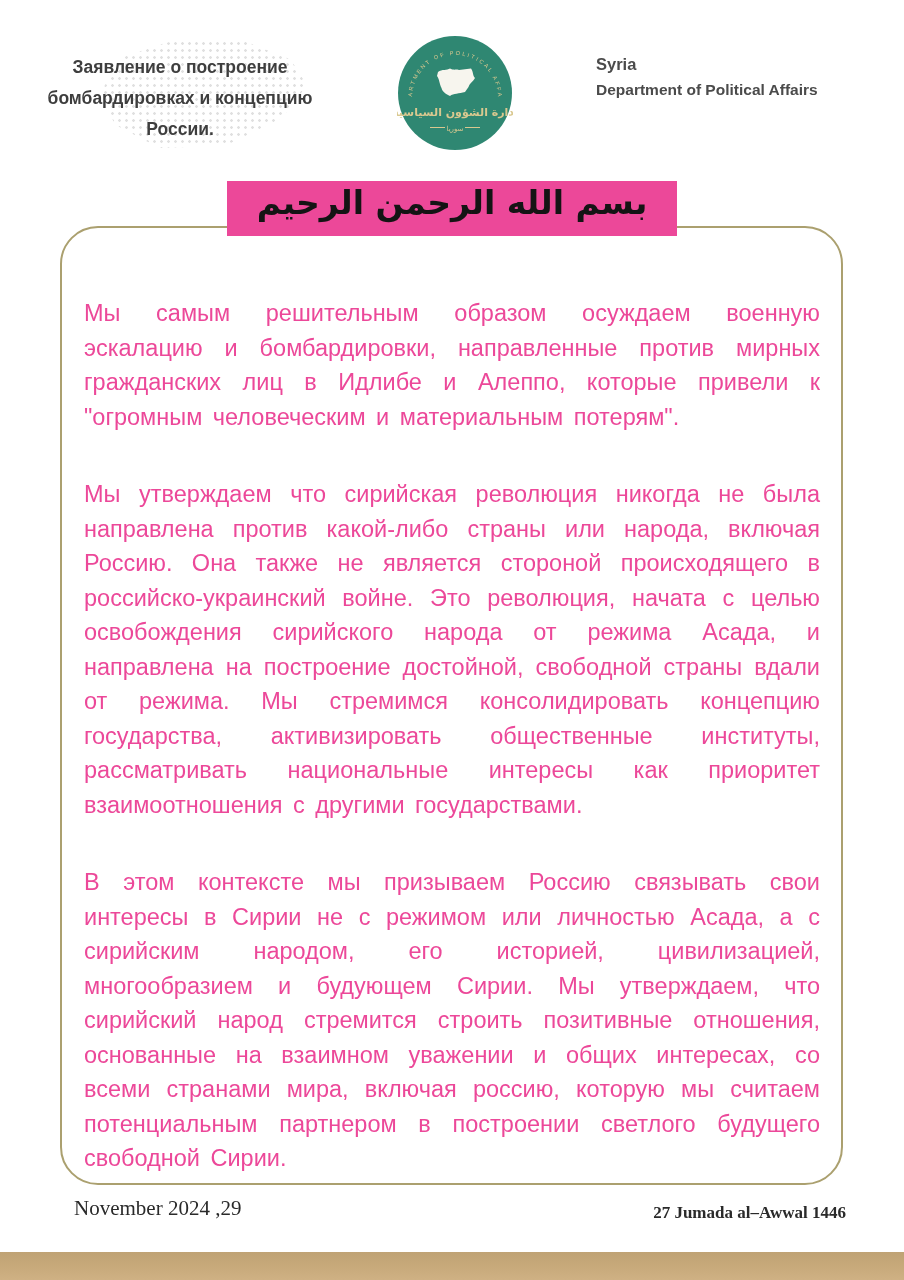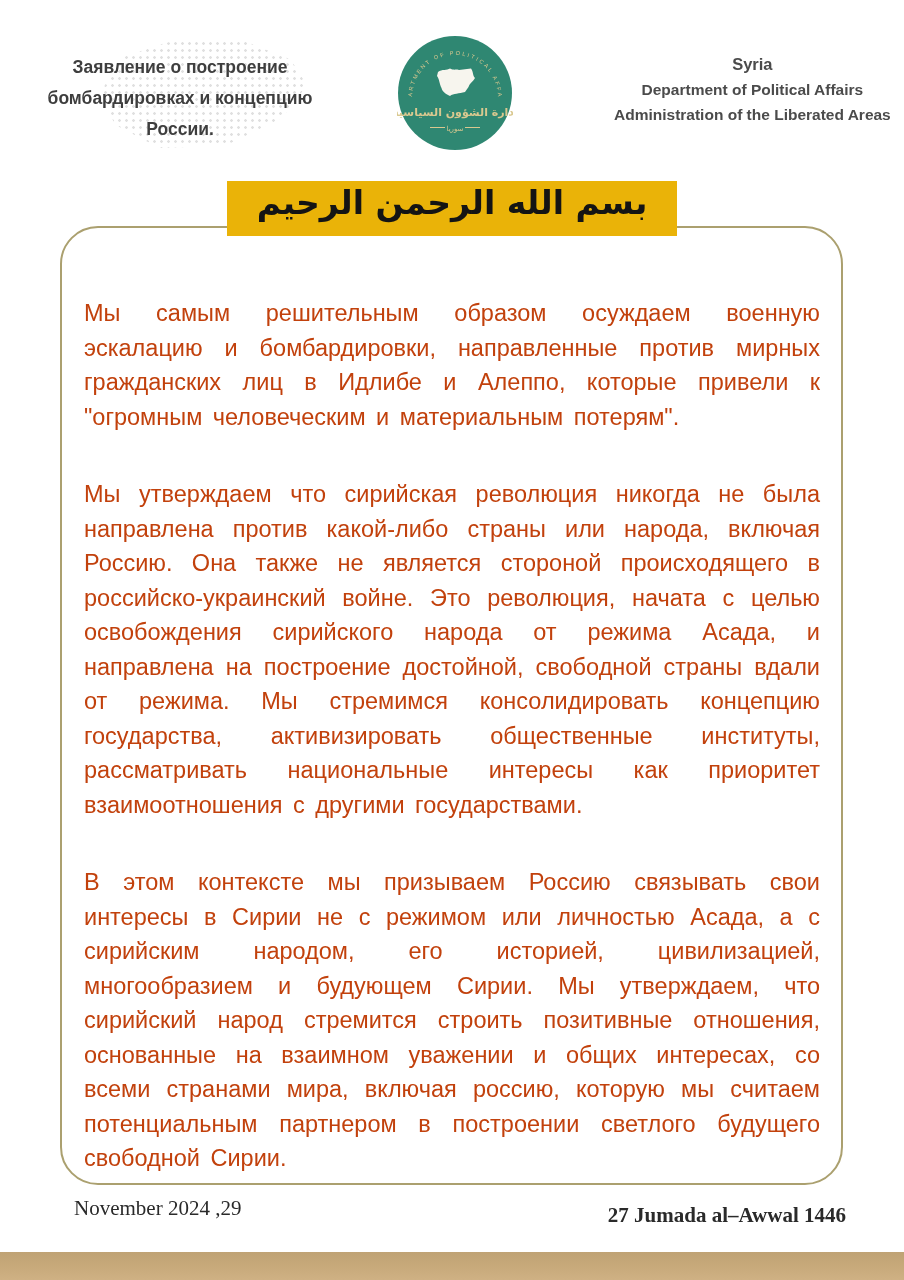--- a/index.html
+++ b/index.html
@@ -22,77 +22,76 @@
     z-index: 0;
   }
   .header-title {
     position: absolute; left: 38px; top: 52px; width: 284px;
     text-align: center;
     font-weight: bold; font-size: 17.5px; line-height: 31px;
     color: #3e3e3e;
     z-index: 1;
   }
   .org-block {
-    position: absolute; left: 614px; top: 52px;
+    position: absolute; left: 596px; top: 52px;
     font-weight: bold; color: #4b4b4b;
     font-size: 15.5px; line-height: 25px;
     z-index: 1;
-    text-align: center;
   }
   .org-block .org-country { font-size: 16.5px; }
 
   .logo-wrap { position: absolute; left: 397px; top: 35px; width: 116px; height: 116px; z-index: 1; }
 
   
   .basmala {
     position: absolute; top: 181px; left: 0; width: 100%;
     text-align: center; z-index: 3;
   }
   .basmala span {
     display: inline-block;
-    background: #eab308;
+    background: #ec4899;
     padding: 2px 30px 14px 30px;
     font-family: "DejaVu Sans", sans-serif;
     font-weight: bold;
     font-size: 33px;
     color: #141414;
   }
 
   
   .frame {
     position: absolute; left: 60px; top: 226px;
     width: 779px; height: 955px;
     border: 2px solid #aba06f;
     border-radius: 38px;
     z-index: 1;
     background: #ffffff;
   }
   .content {
     position: absolute; left: 84px; top: 296px;
     width: 736px;
     z-index: 2;
-    color: #c2410c;
+    color: #ec4899;
     font-size: 23.5px; line-height: 34.5px;
     text-align: justify;
     word-spacing: 4px;
   }
   .para { margin: 0; }
   .para + .para { margin-top: 43px; }
 
   
   .footer-date-left {
     position: absolute; left: 74px; top: 1196px;
     font-family: "Liberation Serif", serif;
     font-weight: normal; font-size: 21px; color: #2a2a2a;
     z-index: 2;
   }
   .footer-date-right {
     position: absolute; right: 58px; top: 1203px;
     font-family: "Liberation Serif", serif;
-    font-weight: bold; font-size: 21px; color: #2a2a2a;
+    font-weight: bold; font-size: 17px; color: #2a2a2a;
     z-index: 2;
   }
   .bottom-band {
     position: absolute; left: 0; bottom: 0;
     width: 100%; height: 28px;
     background: linear-gradient(180deg, #bfa274 0%, #c8aa7b 55%, #cfb184 100%);
     z-index: 4;
   }
 </style>
 </head>
@@ -119,21 +118,20 @@
     <text x="58" y="81" text-anchor="middle" font-family="DejaVu Sans, sans-serif" font-size="11" font-weight="bold" fill="#d9c88f">إدارة الشؤون السياسية</text>
     <line x1="33" y1="92.5" x2="48" y2="92.5" stroke="#d9c88f" stroke-width="1"></line>
     <text x="58" y="95.5" text-anchor="middle" font-family="DejaVu Sans, sans-serif" font-size="7" fill="#d9c88f">سوريا</text>
     <line x1="68" y1="92.5" x2="83" y2="92.5" stroke="#d9c88f" stroke-width="1"></line>
   </svg>
 </div>
 
 <div class="org-block">
   <div class="org-country">Syria</div>
   <div>Department of Political Affairs</div>
-  <div>Administration of the Liberated Areas</div>
 </div>
 
 <div class="basmala">
   <span>بسم الله الرحمن الرحيم</span>
 </div>
 
 <div class="frame"></div>
 
 <div class="content">
   <p class="para">Мы самым решительным образом осуждаем военную эскалацию и бомбардировки, направленные против мирных гражданских лиц в Идлибе и Алеппо, которые привели к "огромным человеческим и материальным потерям".</p>

